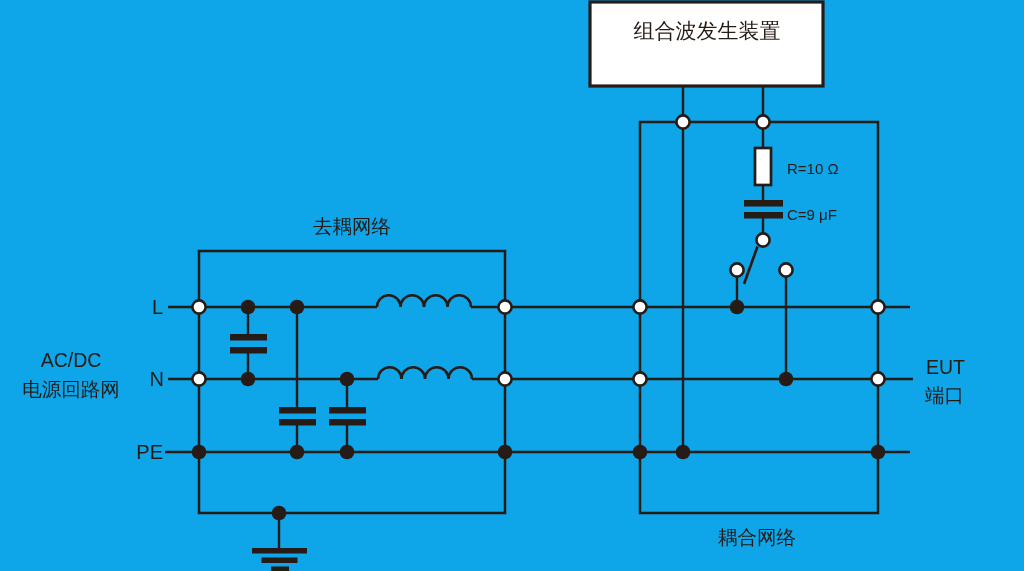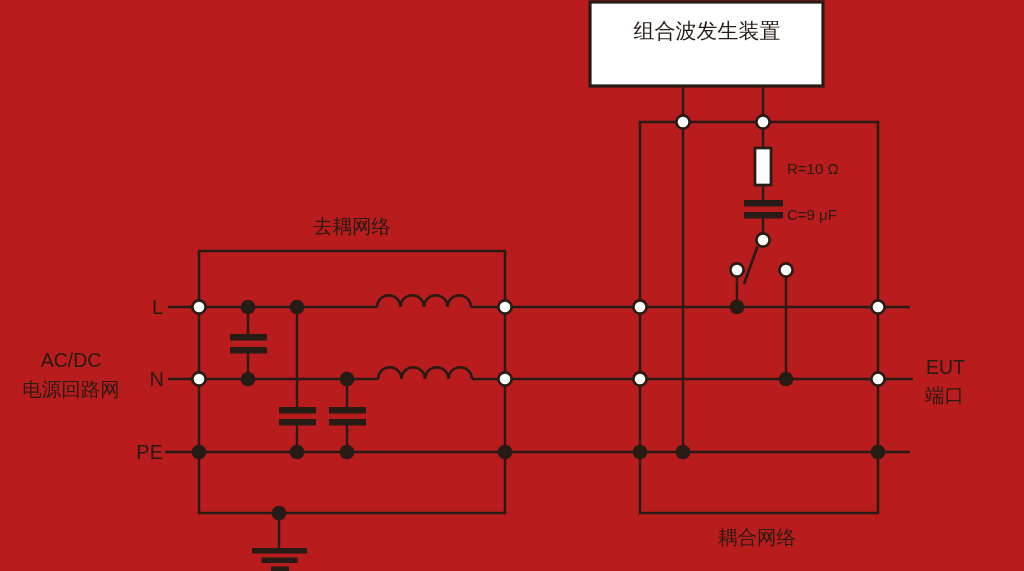--- a/index.html
+++ b/index.html
@@ -8,21 +8,21 @@
     background: #ffffff;
     width: 1024px;
     height: 571px;
     overflow: hidden;
     font-family: "Liberation Sans", "DejaVu Sans", sans-serif;
   }
   .canvas {
     position: relative;
     width: 1024px;
     height: 571px;
-    background: #b91c1c;
+    background: #0ea5e9;
   }
   svg { display: block; }
   text {
     font-family: "Liberation Sans", "DejaVu Sans", sans-serif;
     fill: #271b16;
   }
   .cn { font-size: 19.5px; }
   .net { font-size: 20px; }
   .val { font-size: 15px; }
   .gen { font-size: 21px; }

